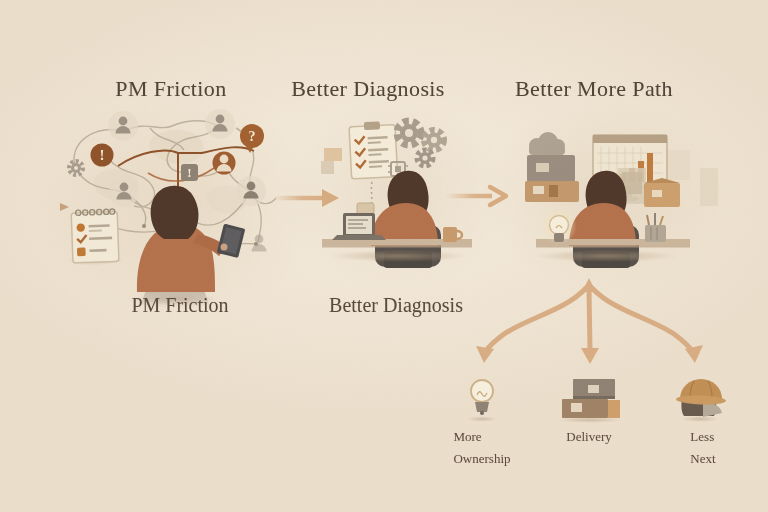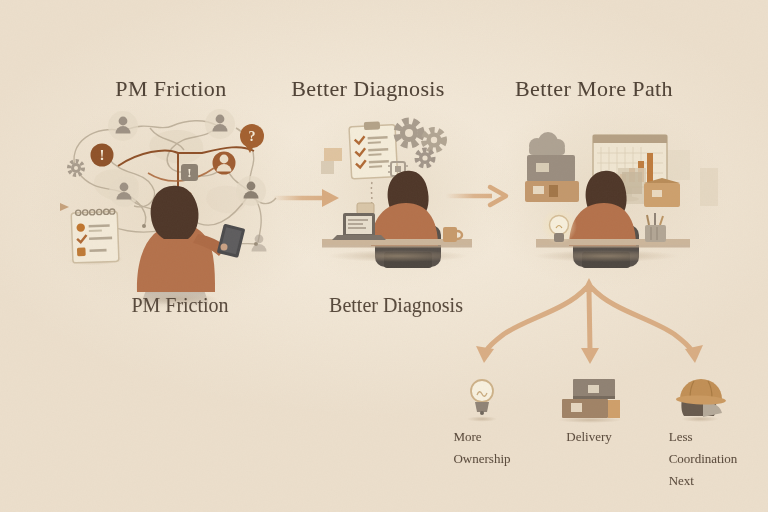--- a/index.html
+++ b/index.html
@@ -383,21 +383,20 @@
 
 <div class="label outcome" style="left:482px;top:426px">
   <div>More</div>
   <div>Ownership</div>
 </div>
 <div class="label outcome" style="left:589px;top:426px">
   <div>Delivery</div>
 </div>
 <div class="label outcome" style="left:703px;top:426px">
   <div>Less</div>
-  <div>Coordination</div>
   <div>Next</div>
 </div>
 
 <svg id="grain" width="768" height="512">
   <filter id="noise">
     <feTurbulence type="fractalNoise" baseFrequency="0.8" numOctaves="2" stitchTiles="stitch"></feTurbulence>
     <feColorMatrix type="matrix" values="0 0 0 0 0.45  0 0 0 0 0.38  0 0 0 0 0.30  0 0 0 0.10 0"></feColorMatrix>
   </filter>
   <rect width="768" height="512" filter="url(#noise)"></rect>
 </svg>

